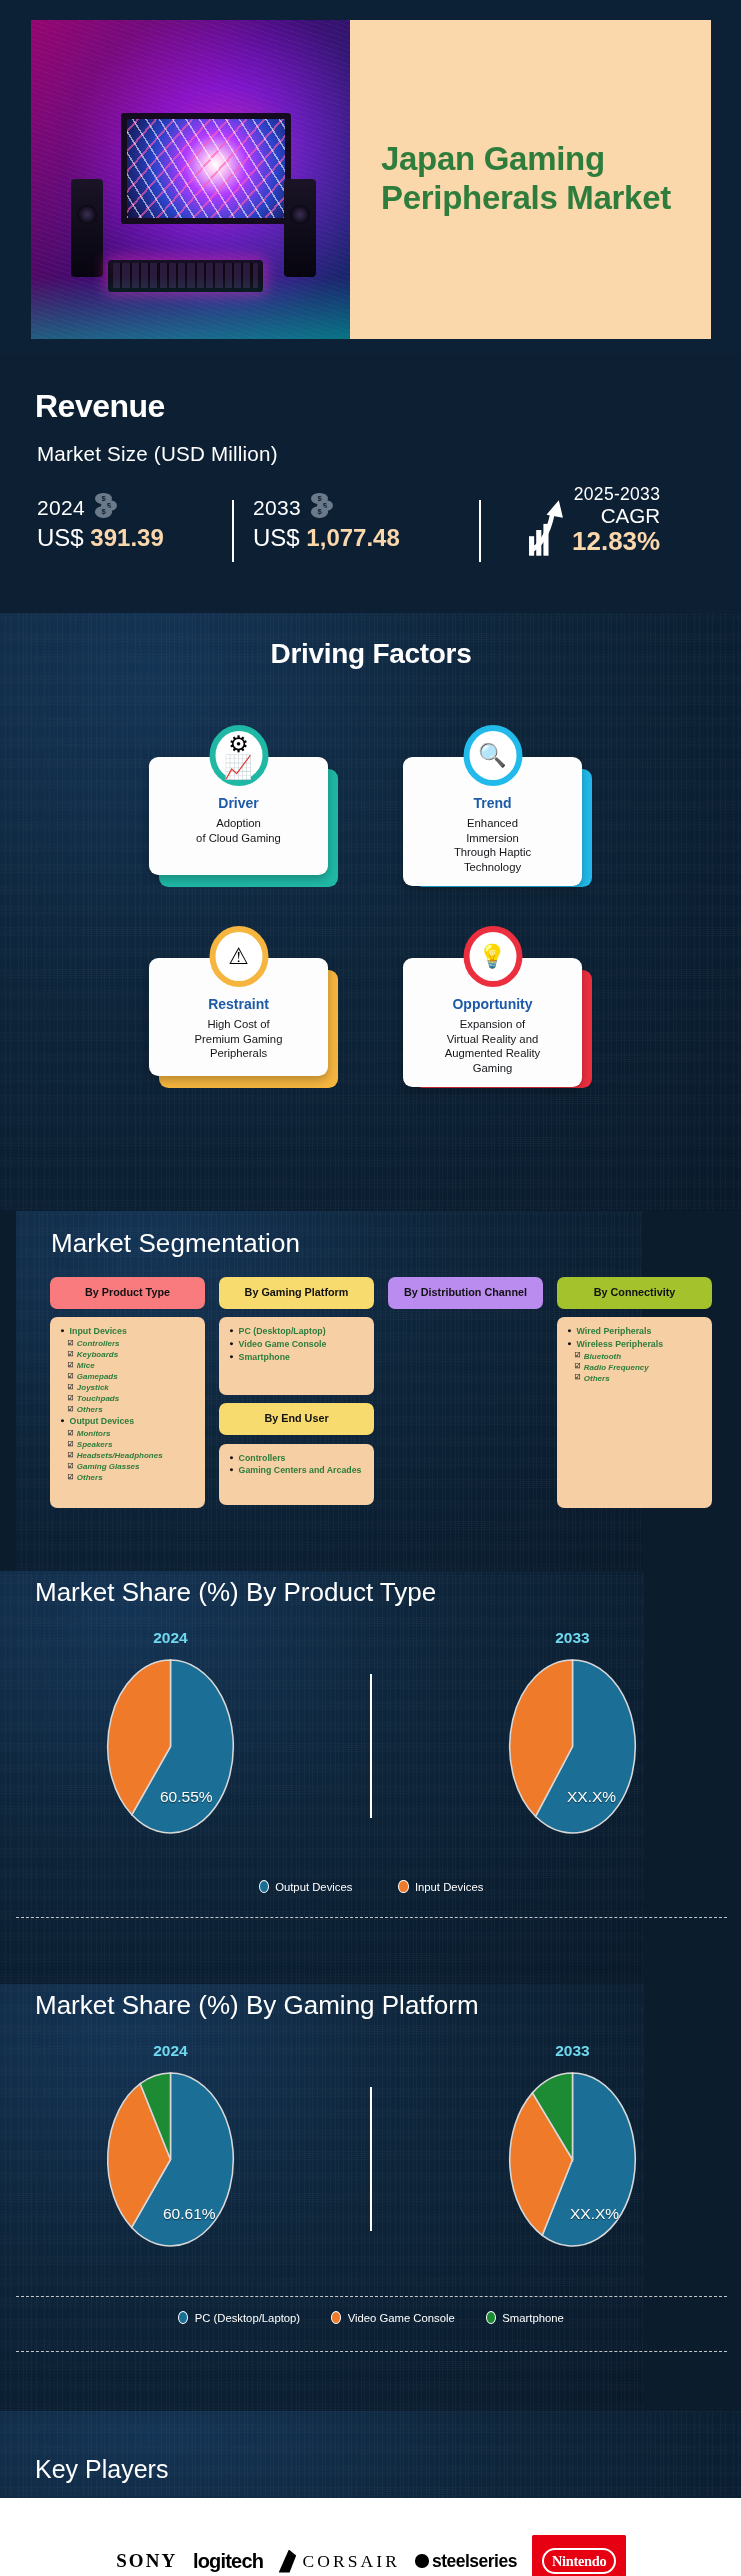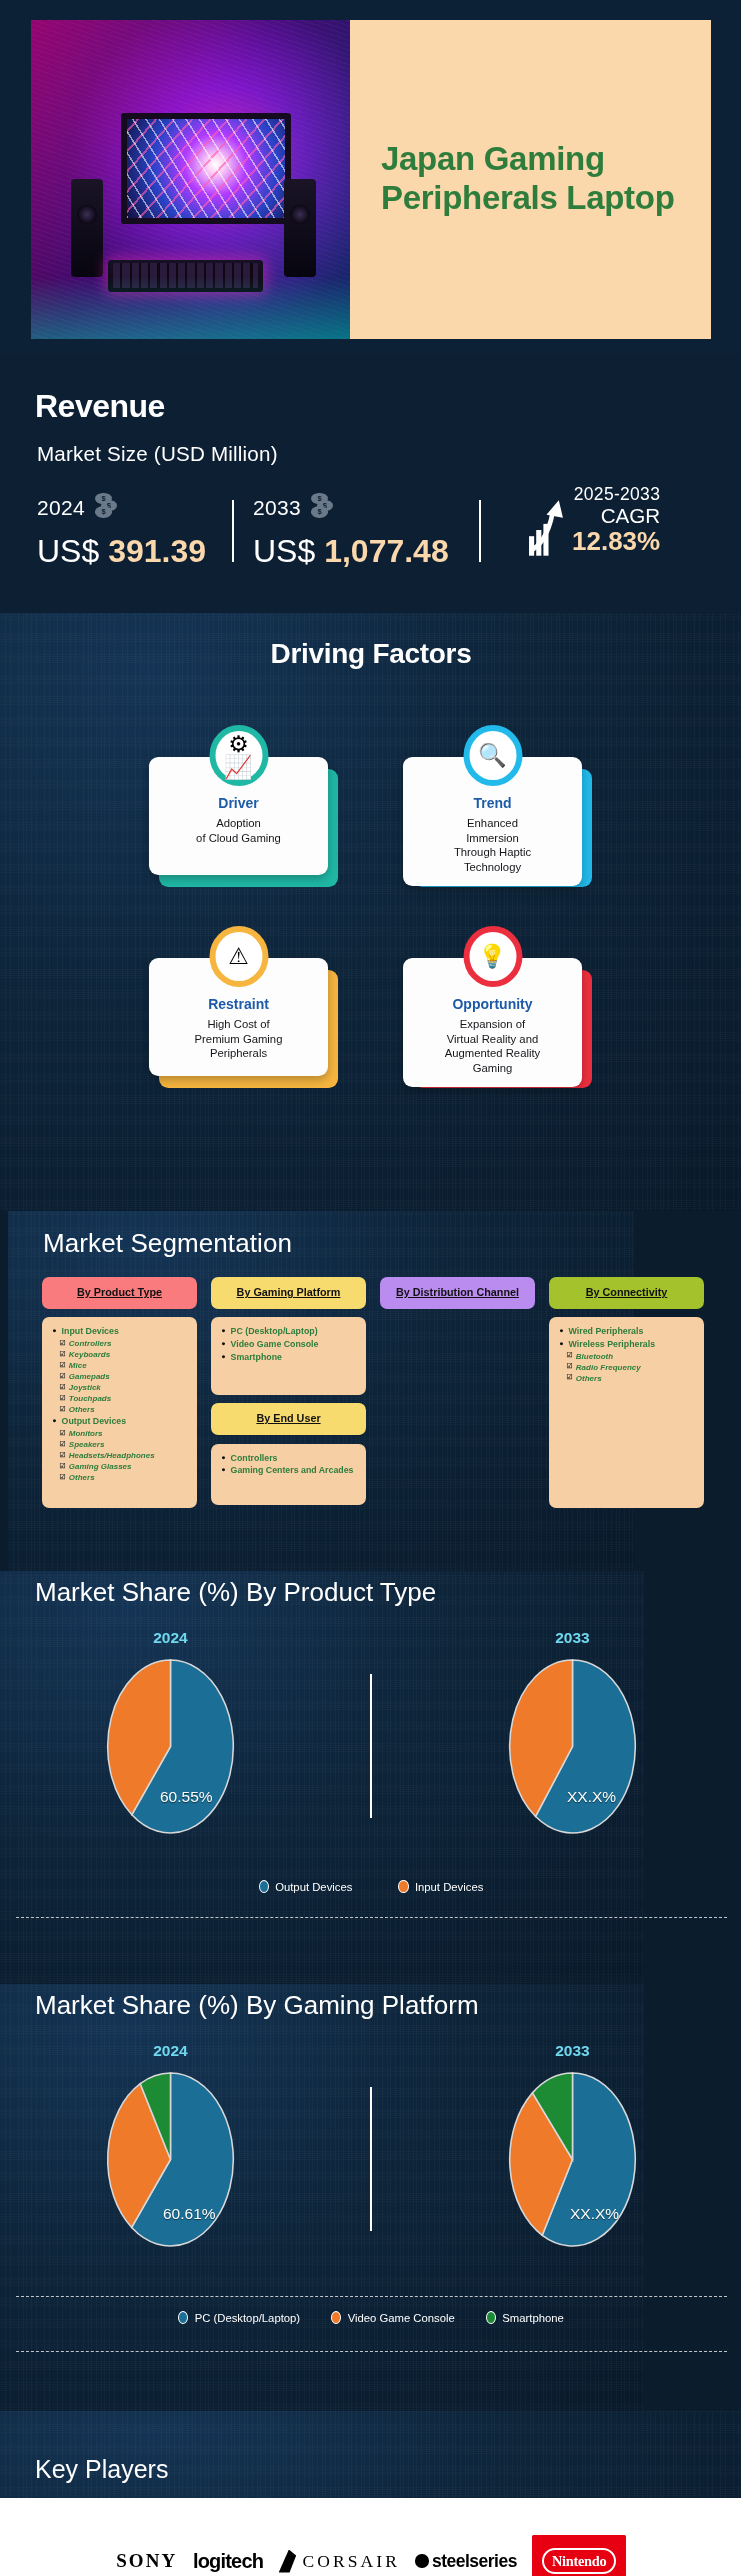--- a/index.html
+++ b/index.html
@@ -77,21 +77,21 @@
   .rev-col { position:absolute; top:138px; color:#fff; }
   #rev-col-2024 { left:37px; }
   #rev-col-2033 { left:253px; }
   .rev-year { font-size:21px; font-weight:300; letter-spacing:0.3px; display:inline-block; }
   .coin-ico { display:inline-block; vertical-align:-5.2px; margin-left:6.2px; position:relative; width:26px; height:27px; }
   .coin-ico i { position:absolute; width:16.5px; height:11.3px; border-radius:50%; background:#6b7a8a; color:#0c1f33;
     font-style:normal; font-weight:bold; font-size:7.7px; text-align:center; line-height:11.3px; }
   .coin-ico i:nth-child(1){ left:2.1px; top:0px; }
   .coin-ico i:nth-child(2){ left:7.2px; top:6.7px; }
   .coin-ico i:nth-child(3){ left:2.1px; top:13.4px; }
-  .rev-val { font-size:32px; font-weight:bold; margin-top:13px; white-space:nowrap;text-align:center; }
+  .rev-val { font-size:24px; font-weight:bold; margin-top:4px; white-space:nowrap;text-align:center; }
   .rev-val .us { color:#fff; font-weight:300; }
   .rev-val .num { color:#fbd7ac; }
   .rev-div { position:absolute; top:145px; width:1.5px; height:62px; background:#fff; }
   #rev-div1 { left:232px; } #rev-div2 { left:479px; }
   #cagr-block { position:absolute; left:572px; top:129px; color:#fff;text-align:right; }
   #cagr-years { font-size:17.5px; font-weight:300; letter-spacing:0.3px; }
   #cagr-label { font-size:20.6px; font-weight:300; margin-top:-1px; }
   #cagr-value { font-size:26px; font-weight:bold; color:#fbd7ac; margin-top:-2.1px; }
   #cagr-arrow { position:absolute; left:-44px; top:15.5px; width:38px; height:57px; }
 
@@ -117,26 +117,26 @@
   #df-trend .df-badge { background:#22baea; }
   #df-restraint { left:149px; top:345px; }
   #df-restraint .df-shadow { background:#f5b53f; }
   #df-restraint .df-badge { background:#f5b53f; }
   #df-opportunity { left:403px; top:345px; }
   #df-opportunity .df-shadow { background:#ec2f3f; }
   #df-opportunity .df-badge { background:#ec2f3f; }
   #df-trend .df-white, #df-opportunity .df-white { height:129px; }
 
   
-  #segmentation { position:absolute; left:8px; top:1211px; width:626px; height:361px; }
+  #segmentation { position:absolute; left:16px; top:1211px; width:626px; height:361px; }
   #seg-title { position:absolute; left:35px; top:16.5px; color:#fff; font-size:26px; font-weight:300; letter-spacing:0.1px; }
   .seg-col { position:absolute; top:66px; width:155px; }
   #seg-c1 { left:34px; } #seg-c2 { left:203px; } #seg-c3 { left:372px; } #seg-c4 { left:541px; }
   .seg-head { height:32px; border-radius:7.2px; display:flex; align-items:center; justify-content:center;
-    text-align:center; color:#111; font-size:10.8px; font-weight:bold; line-height:1.1; padding:0 1px;text-decoration:underline; }
+    text-align:center; color:#111; font-size:10.8px; font-weight:bold; line-height:1.1; padding:0 1px; }
   .seg-body { margin-top:8.2px; background:#f7cfa4; border-radius:7.2px; padding:9.3px 8.2px 9.3px 10.3px; }
   #seg-c1 .seg-body { height:191px; } #seg-c2 .seg-body { height:78px; }
   #seg-c3 .seg-body { height:191px; } #seg-c4 .seg-body { height:191px; }
   #seg-c2 .seg-head2 { margin-top:8.2px; }
   #seg-c2 .seg-body2 { margin-top:8.2px; background:#f7cfa4; border-radius:7.2px; padding:9.3px 8.2px 9.3px 10.3px; height:61px; }
   .l1 { color:#2e7d3c; font-size:8.8px; font-weight:bold; margin:0 0 1px 0; position:relative; padding-left:9.3px; line-height:1.32; }
   .l1:before { content:"\25CF"; position:absolute; left:0; top:0; font-size:7.2px; color:#111; }
   .l2 { color:#2e7d3c; font-size:8px; font-style:italic; font-weight:bold; margin:0 0 0.5px 0;
         position:relative; padding-left:16.5px; line-height:1.32; }
   .l2:before { content:"\2611"; position:absolute; left:7.2px; top:-0.5px; font-size:6.7px; color:#333; font-style:normal; }
@@ -184,21 +184,21 @@
 <div id="header">
   <div id="hero-photo">
     <div class="scr"></div>
     <div class="spk-l"></div>
     <div class="spk-r"></div>
     <div class="kbd"></div>
     <div class="glow"></div>
   </div>
   <div id="title-card">
     <div class="line">Japan Gaming</div>
-    <div class="line">Peripherals Laptop</div>
+    <div class="line">Peripherals Market</div>
   </div>
 </div>
 
 <div id="revenue">
   <div id="rev-title">Revenue</div>
   <div id="rev-sub">Market Size (USD Million)</div>
 
   <div class="rev-col" id="rev-col-2024">
     <span class="rev-year">2024</span>
     <span class="coin-ico"><i>$</i><i>$</i><i>$</i></span>

